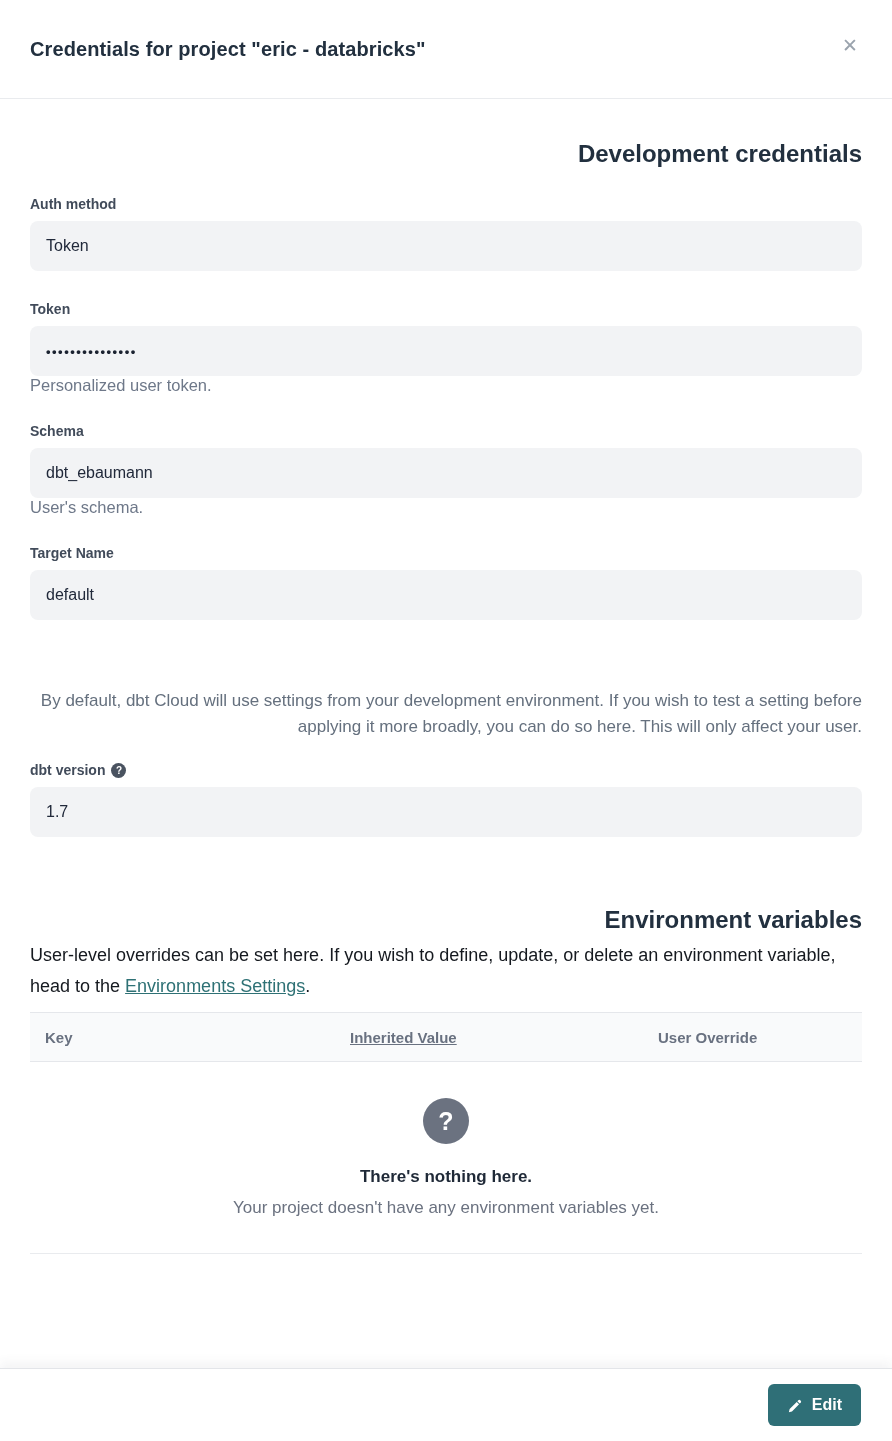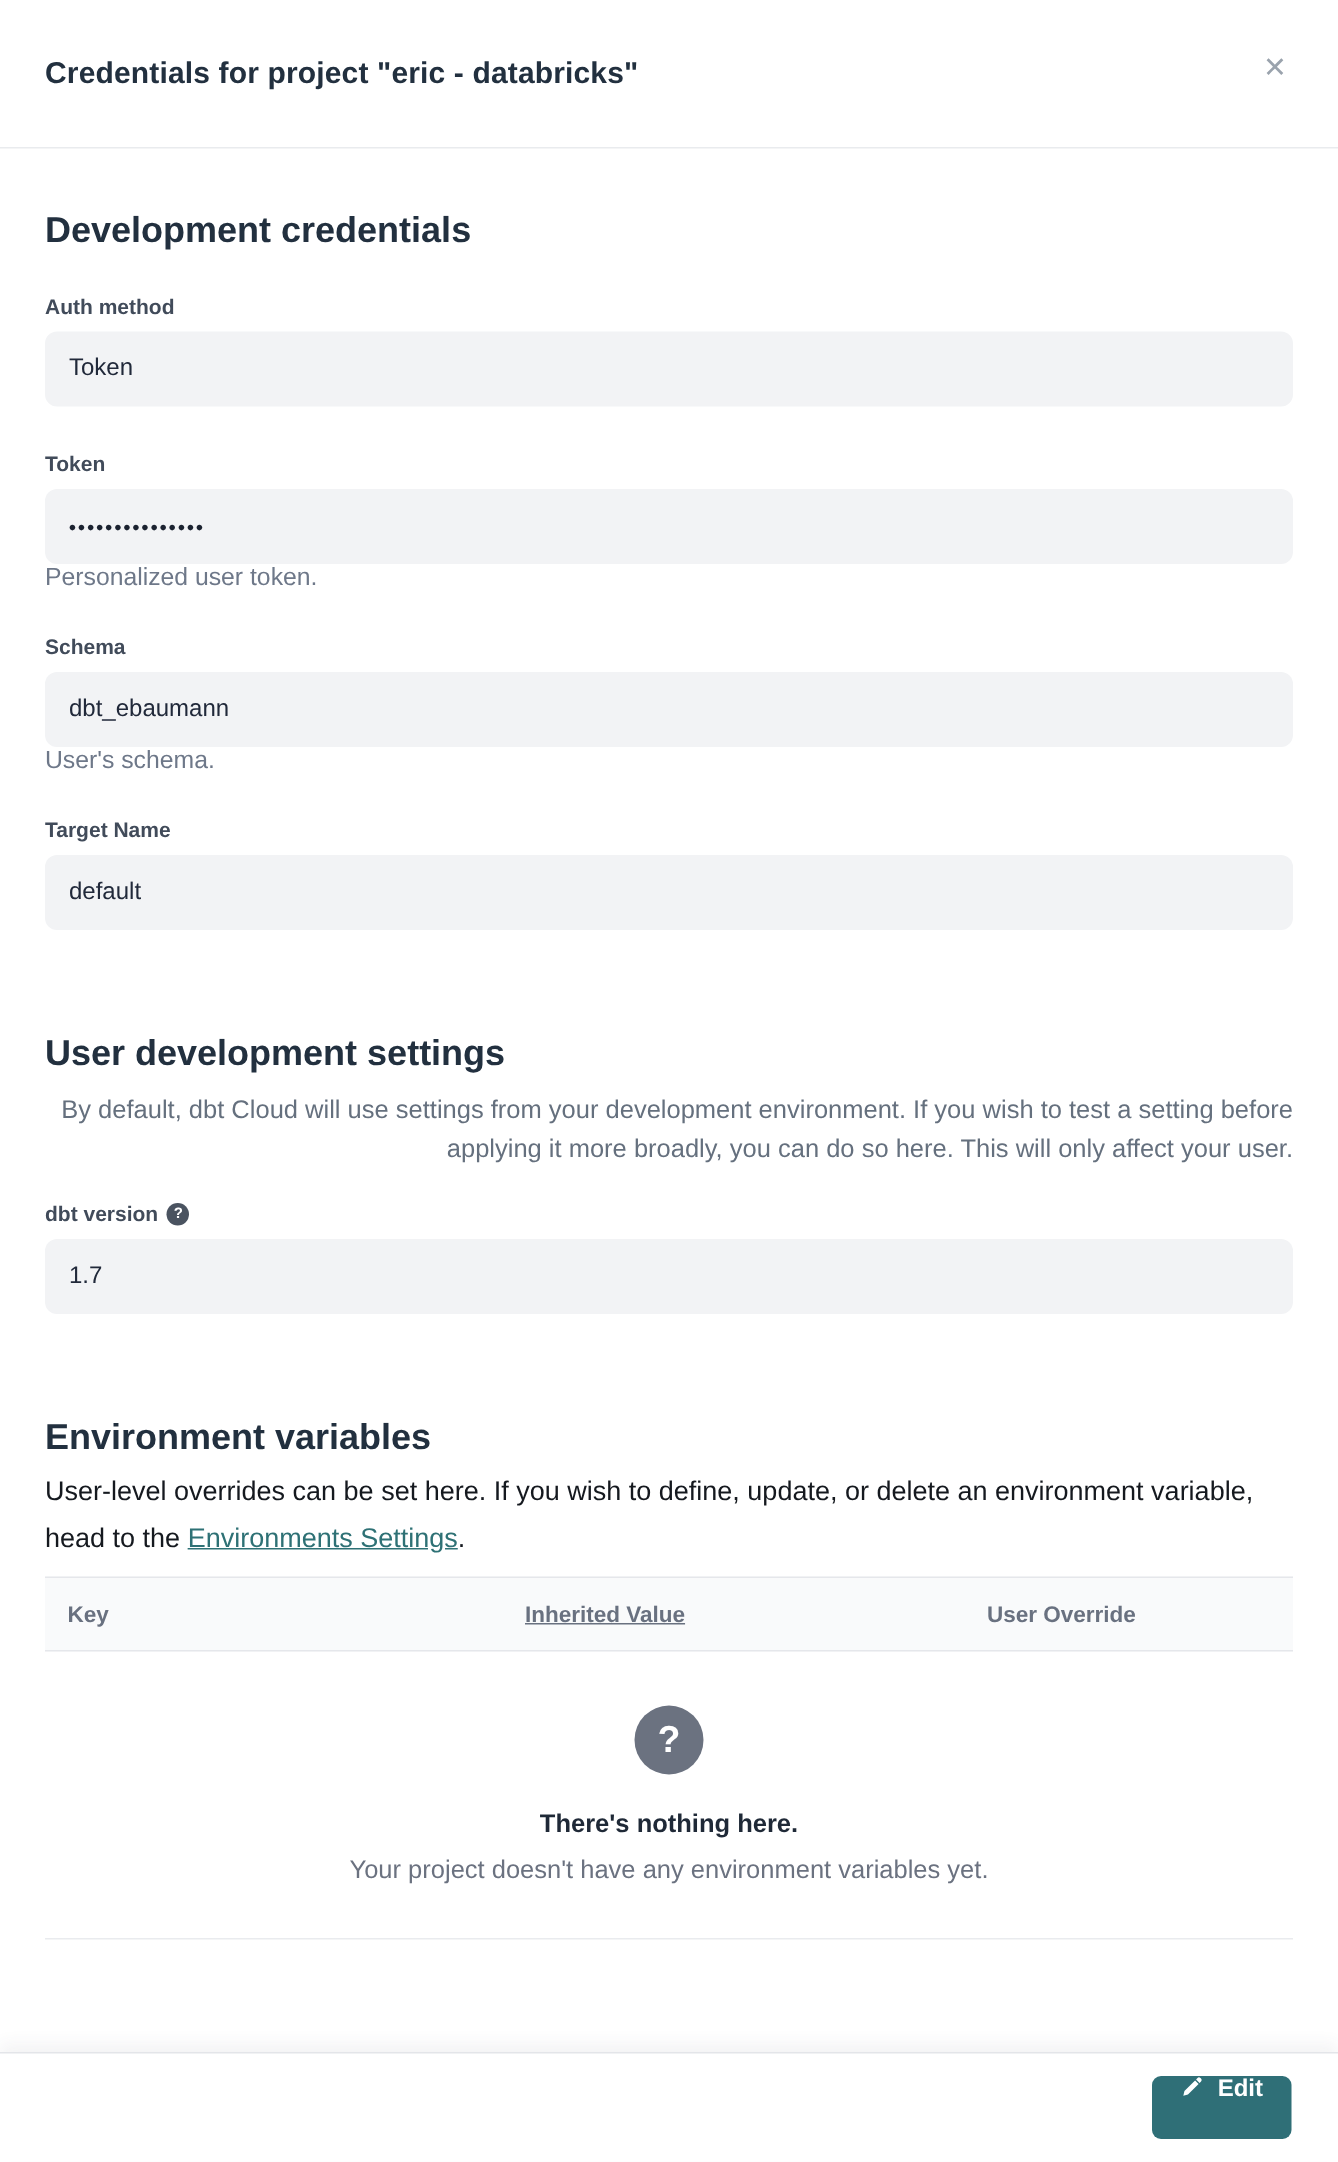--- a/index.html
+++ b/index.html
@@ -41,20 +41,21 @@
   }
 
   
   .modal-body { flex: 1 1 auto; padding: 0 30px; }
 
   .section-heading {
     font-size: 24px;
     font-weight: 700;
     color: #22303f;
     line-height: 29px;
+    text-align: right;
   }
   .sec-dev { margin-top: 40px; }
   .sec-userdev { margin-top: 68px; }
   .sec-env { margin-top: 68px; }
 
   .field-group { margin-top: 28px; }
   .field-label {
     display: flex;
     align-items: center;
     gap: 6px;
@@ -174,24 +175,24 @@
     border-top: 1px solid #e3e5e9;
     box-shadow: 0 -6px 10px rgba(60, 66, 80, 0.06);
     display: flex;
     align-items: center;
     justify-content: flex-end;
     padding: 0 31px;
     background: #ffffff;
   }
   .edit-btn {
     display: flex;
-    align-items: flex-start;
+    align-items: flex-end;
     gap: 10px;
     height: 42px;
-    padding: 0 19px;
+    padding: 12px 19px;
     background: #2f6f77;
     color: #ffffff;
     font-family: "Liberation Sans", sans-serif;
     font-size: 16px;
     font-weight: 600;
     border: none;
     border-radius: 6px;
     cursor: pointer;
   }
   .edit-btn svg { display: block; }
@@ -226,21 +227,20 @@
       <div class="field-help">User's schema.</div>
     </div>
 
     <div class="field-group">
       <div class="field-label">Target Name</div>
       <div class="field-box">default</div>
     </div>
   </div>
 
   <div class="sec-userdev">
-    <div class="section-heading">User development settings</div>
     <div class="section-desc">By default, dbt Cloud will use settings from your development environment. If you wish to test a setting before applying it more broadly, you can do so here. This will only affect your user.</div>
 
     <div class="field-group" style="margin-top:22px;">
       <div class="field-label">
         <span>dbt version</span>
         <span class="help-badge">?</span>
       </div>
       <div class="field-box">1.7</div>
     </div>
   </div>

